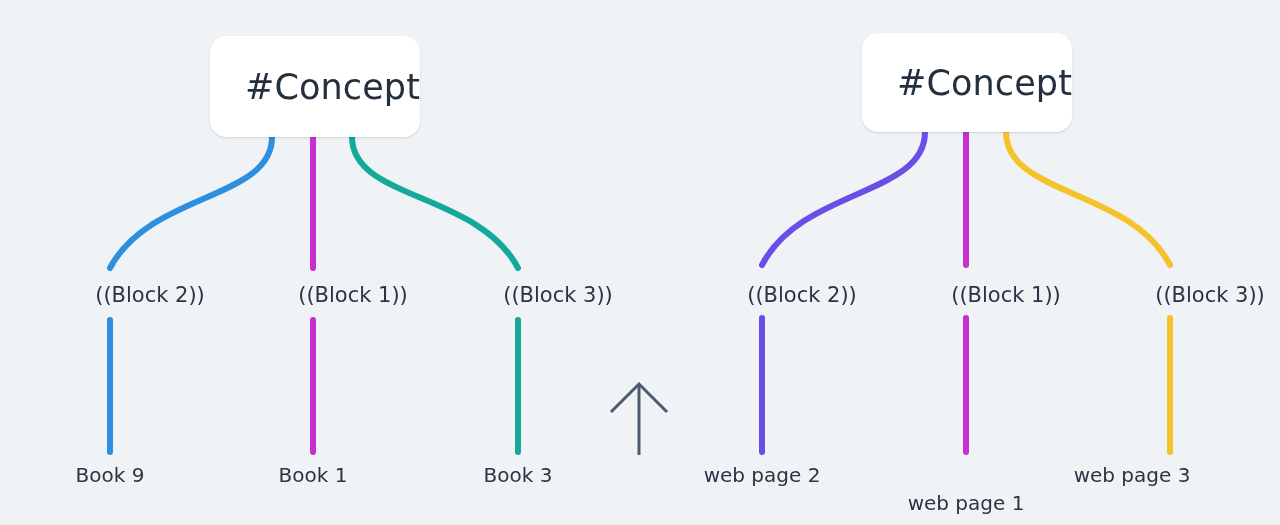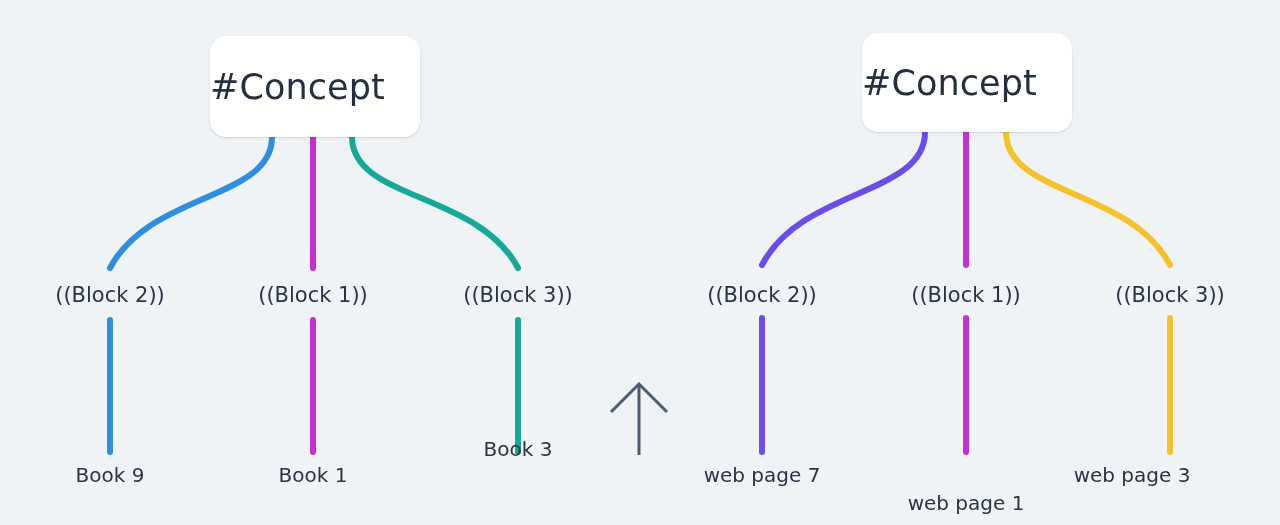--- a/index.html
+++ b/index.html
@@ -27,37 +27,38 @@
     height: 525px;
     pointer-events: none;
   }
   .concept-card {
     position: absolute;
     background: #ffffff;
     border-radius: 16px;
     box-shadow: 0 1px 3px rgba(16,32,52,0.10), 0 1px 1px rgba(16,32,52,0.05);
     display: flex;
     align-items: center;
-    justify-content: flex-start;
+    justify-content: flex-end;
   }
   .concept-label {
     font-size: 35px;
     font-weight: 500;
     color: #25303f;
     letter-spacing: 0.1px;
     white-space: nowrap;
   }
   .node-label {
     position: absolute;
     font-size: 21px;
     font-weight: 500;
     color: #2b3445;
     white-space: nowrap;
     text-align: center;
     transform: translateX(-50%);
+    margin-left: 40px;
   }
   .leaf-label {
     position: absolute;
     font-size: 20px;
     font-weight: 500;
     color: #2b3445;
     white-space: nowrap;
     text-align: center;
     transform: translateX(-50%);
   }
@@ -92,25 +93,25 @@
 
   <div id="nodes-layer">
       <div class="concept-card" style="left: 210px; top: 36px; width: 210px; height: 101px;">
         <span class="concept-label">#Concept</span>
       </div>
       <div class="node-label" style="left: 110px; top: 283px;">((Block 2))</div>
       <div class="leaf-label" style="left: 110px; top: 463px;">Book 9</div>
       <div class="node-label" style="left: 313px; top: 283px;">((Block 1))</div>
       <div class="leaf-label" style="left: 313px; top: 463px; text-align: right;">Book 1</div>
       <div class="node-label" style="left: 518px; top: 283px;">((Block 3))</div>
-      <div class="leaf-label" style="left: 518px; top: 437px;">Book 3</div>
+      <div class="leaf-label" style="left: 518px; top: 463px;">Book 3</div>
       <div class="concept-card" style="left: 862px; top: 33px; width: 210px; height: 99px;">
         <span class="concept-label">#Concept</span>
       </div>
       <div class="node-label" style="left: 762px; top: 283px;">((Block 2))</div>
-      <div class="leaf-label" style="left: 762px; top: 463px;">web page 7</div>
+      <div class="leaf-label" style="left: 762px; top: 463px;">web page 2</div>
       <div class="node-label" style="left: 966px; top: 283px;">((Block 1))</div>
       <div class="leaf-label" style="left: 966px; top: 491px;">web page 1</div>
       <div class="node-label" style="left: 1170px; top: 283px;">((Block 3))</div>
       <div class="leaf-label" style="left: 1132px; top: 463px;">web page 3</div>
     </div>
 
 </div>
 
 </body></html>

